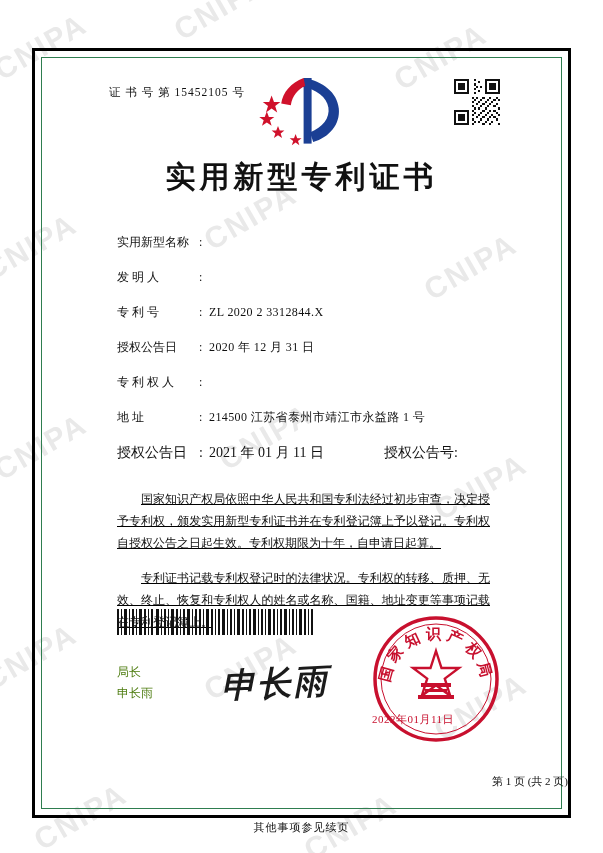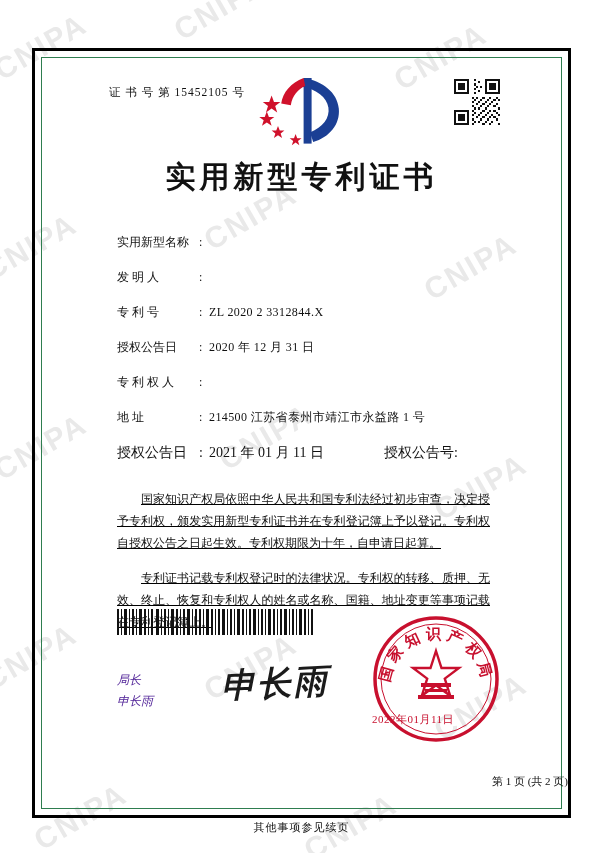--- a/index.html
+++ b/index.html
@@ -172,25 +172,24 @@
     left: 82px;
     bottom: 180px;
     width: 196px;
     height: 26px;
   }
 
   
   .sign-block {
     position: absolute;
     left: 82px;
-    bottom: 102px;
+    bottom: 110px;
     font-size: 12px;
-    color: #4c1d95;
+    color: #4d7c0f;
     line-height: 1.8;
-    font-style: italic;
   }
   .sign-script {
     position: absolute;
     left: 186px;
     bottom: 108px;
     font-size: 34px;
     font-family: "Liberation Serif", "DejaVu Serif", serif;
     font-style: italic;
     font-weight: bold;
     color: #1b1b1b;

